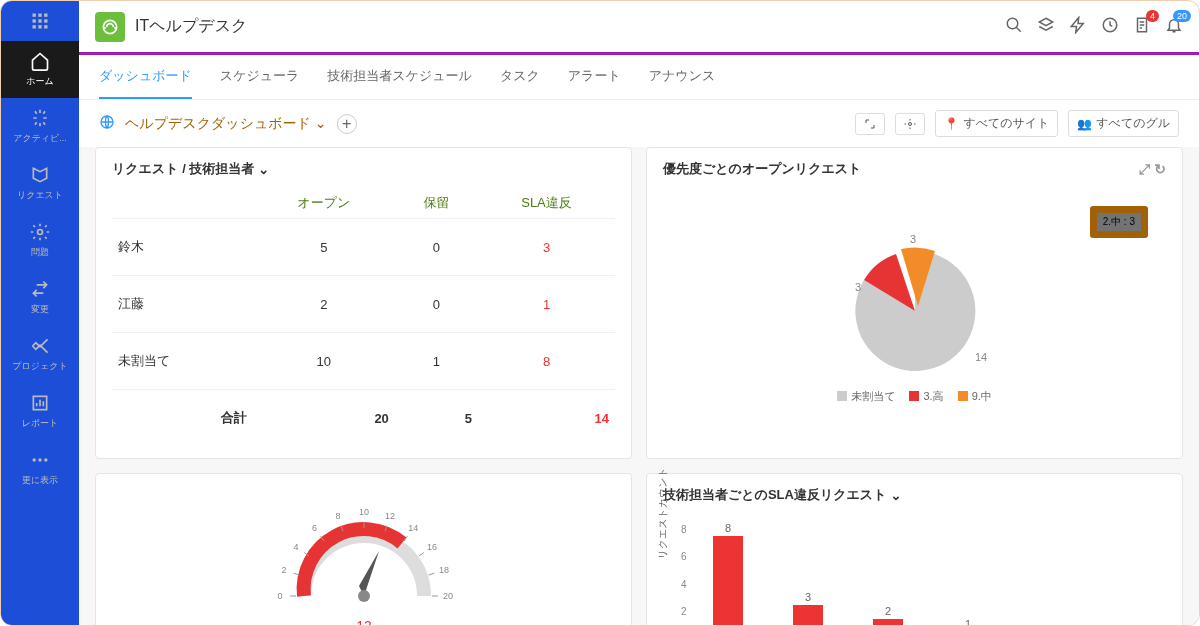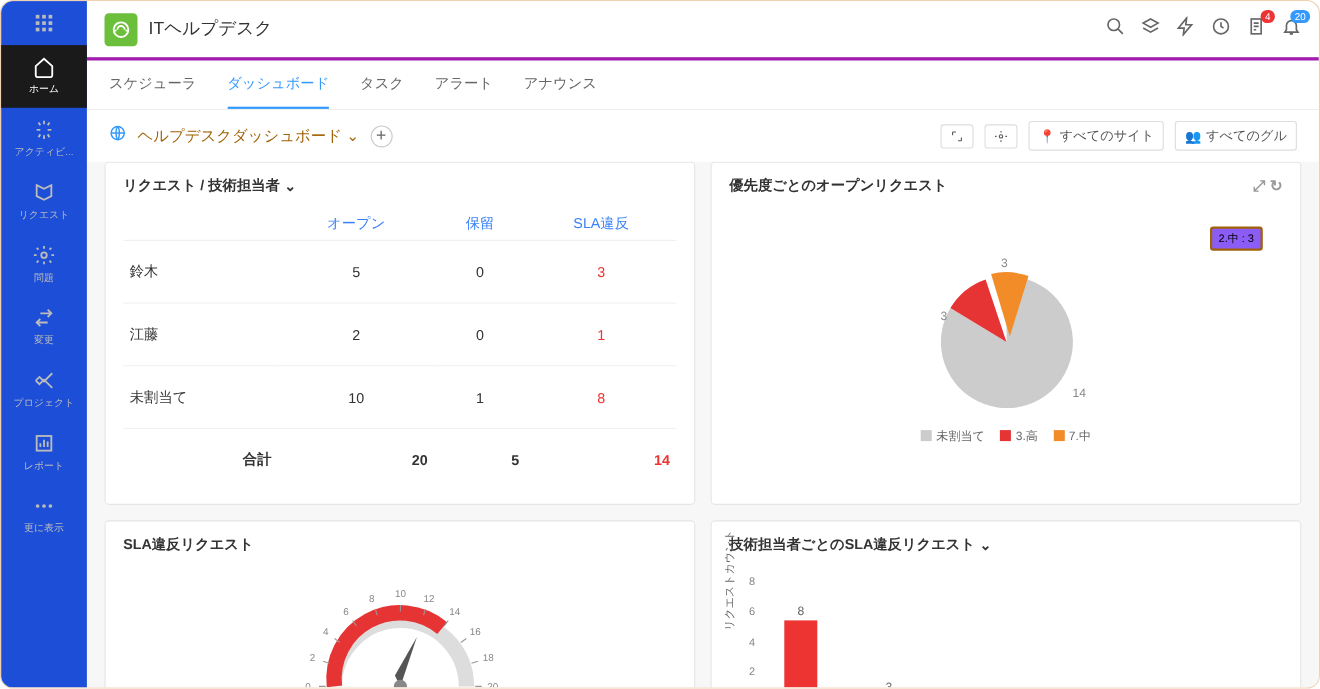--- a/index.html
+++ b/index.html
@@ -25,39 +25,39 @@
 .subhead { display: flex; align-items: center; padding: 10px 20px; gap: 10px; }
 .subhead-title { font-size: 14px; color: #a16207; }
 .subhead-spacer { flex: 1; }
 .subhead-btn { border: 1px solid #ddd; background: #fff; padding: 4px 8px; font-size: 12px; color: #555; cursor: pointer; border-radius: 3px; display: flex; align-items: center; gap: 4px; }
 .content { flex: 1; padding: 0 16px 16px; display: grid; grid-template-columns: 1fr 1fr; grid-template-rows: auto auto; gap: 14px; overflow: hidden; background: #f7f7f7; }
 .card { background: #fff; border: 1px solid #e5e5e5; border-radius: 4px; padding: 12px 16px; display: flex; flex-direction: column; }
 .card-title { font-size: 13px; color: #333; font-weight: 700; margin-bottom: 10px; display: flex; align-items: center; gap: 4px; }
 .card-title .spacer { flex: 1; }
 .card-title .ctrl { color: #999; cursor: pointer; font-size: 14px; }
 table { width: 100%; border-collapse: collapse; font-size: 13px; }
-th { text-align: center; color: #3b82f6; font-weight: normal; padding: 6px; }
+th { text-align: center; color: #4d7c0f; font-weight: normal; padding: 6px; }
 th:first-child { text-align: left; }
 td { text-align: center; padding: 19px 6px; color: #333; border-top: 1px solid #f0f0f0; }
 td:first-child { text-align: left; }
 .sla-v { color: #e33; }
 tr.total td { font-weight: 600; text-align: right; }
 .pie-wrap { flex: 1; display: flex; flex-direction: column; align-items: center; justify-content: center; }
 .legend { display: flex; gap: 14px; font-size: 11px; color: #666; margin-top: 8px; justify-content: center; }
 .legend-item { display: flex; align-items: center; gap: 4px; }
 .legend-sw { width: 10px; height: 10px; }
 .gauge-wrap { flex: 1; display: flex; align-items: center; justify-content: center; position: relative; }
 .bar-wrap { flex: 1; display: flex; align-items: flex-end; padding: 10px 0 0 30px; position: relative; }
 .ylabel { position: absolute; left: 0; top: 50%; transform: rotate(-90deg) translateX(30%); font-size: 10px; color: #666; white-space: nowrap; transform-origin: left center; }
 .bars { display: flex; align-items: flex-end; gap: 50px; height: 120px; margin-left: 20px; }
 .bar-col { display: flex; flex-direction: column; align-items: center; }
 .bar { width: 30px; background: #e33; }
 .bar-lbl { font-size: 11px; color: #666; margin-bottom: 2px; }
 .yticks { position: absolute; left: 18px; top: 10px; height: 120px; display: flex; flex-direction: column; justify-content: space-between; font-size: 10px; color: #888; }
-.pie-callout { position: absolute; background: #8b5cf6; border: 2px solid #a16207; font-size: 10px; padding: 2px 6px; border-radius: 3px; }
+.pie-callout { position: absolute; background: #737373; border: 7px solid #a16207; font-size: 10px; padding: 2px 6px; border-radius: 3px; }
 </style>
 </head>
 <body>
 
 <div class="app">
   <div class="sidebar">
     <div class="sidebar-item">
       <span class="icon">
         <svg viewBox="0 0 24 24" fill="currentColor">
             <rect x="3" y="3" width="4" height="4"></rect>
@@ -175,22 +175,23 @@
         </div>
         <div><svg width="18" height="18" viewBox="0 0 24 24" fill="none" stroke="currentColor" stroke-width="2">
               <path d="M18 16v-5a6 6 0 10-12 0v5l-2 3h16l-2-3zM10 21h4"></path>
             </svg>
           <span class="badge blue">20</span>
         </div>
       </div>
     </div>
 
     <div class="tabs">
+      <div class="tab active">ダッシュボード</div>
       <div class="tab">スケジューラ</div>
-      <div class="tab active">ダッシュボード</div>
+      <div class="tab">技術担当者スケジュール</div>
       <div class="tab">タスク</div>
       <div class="tab">アラート</div>
       <div class="tab">アナウンス</div>
     </div>
 
     <div class="subhead">
       <span style="color:#3399ff">
         <svg width="16" height="16" viewBox="0 0 24 24" fill="none" stroke="currentColor" stroke-width="2">
             <circle cx="12" cy="12" r="9"></circle>
             <path d="M3 12h18M12 3c3 3 3 15 0 18M12 3c-3 3-3 15 0 18"></path>
@@ -288,30 +289,27 @@
             <div class="legend-item">
                 <span class="legend-sw" style="background:#cccccc"></span>
                 <span>未割当て</span>
               </div>
             <div class="legend-item">
                 <span class="legend-sw" style="background:#e63333"></span>
                 <span>3.高</span>
               </div>
             <div class="legend-item">
                 <span class="legend-sw" style="background:#f28c28"></span>
-                <span>7.中</span>
+                <span>9.中</span>
               </div>
           </div>
         </div>
       </div>
 
       <div class="card">
-        <div class="card-title">
-            <span>SLA違反リクエスト</span>
-          </div>
         <div class="gauge-wrap">
           <svg width="200" height="160" viewBox="0 0 200 160">
             <path d="M40 110 A60 60 0 1 1 160 110" fill="none" stroke="#ddd" stroke-width="14"></path>
             <path d="M40 110 A60 60 0 0 1 138 57" fill="none" stroke="#e63333" stroke-width="14"></path>
             <g id="gticks">
                 <line x1="32" y1="109.99999999999999" x2="26" y2="109.99999999999999" stroke="#999"></line>
                 <text x="16" y="112.99999999999999" font-size="9" fill="#888" text-anchor="middle">0</text>
                 <line x1="35.32815689192957" y1="88.98684438250356" x2="29.621817794158645" y2="87.13274241625388" stroke="#999"></line>
                 <text x="20.11125263120711" y="87.04257247250442" font-size="9" fill="#888" text-anchor="middle">2</text>
                 <line x1="44.986844382503584" y1="70.03060284411183" x2="40.1327424162539" y2="66.50389133035698" stroke="#999"></line>

